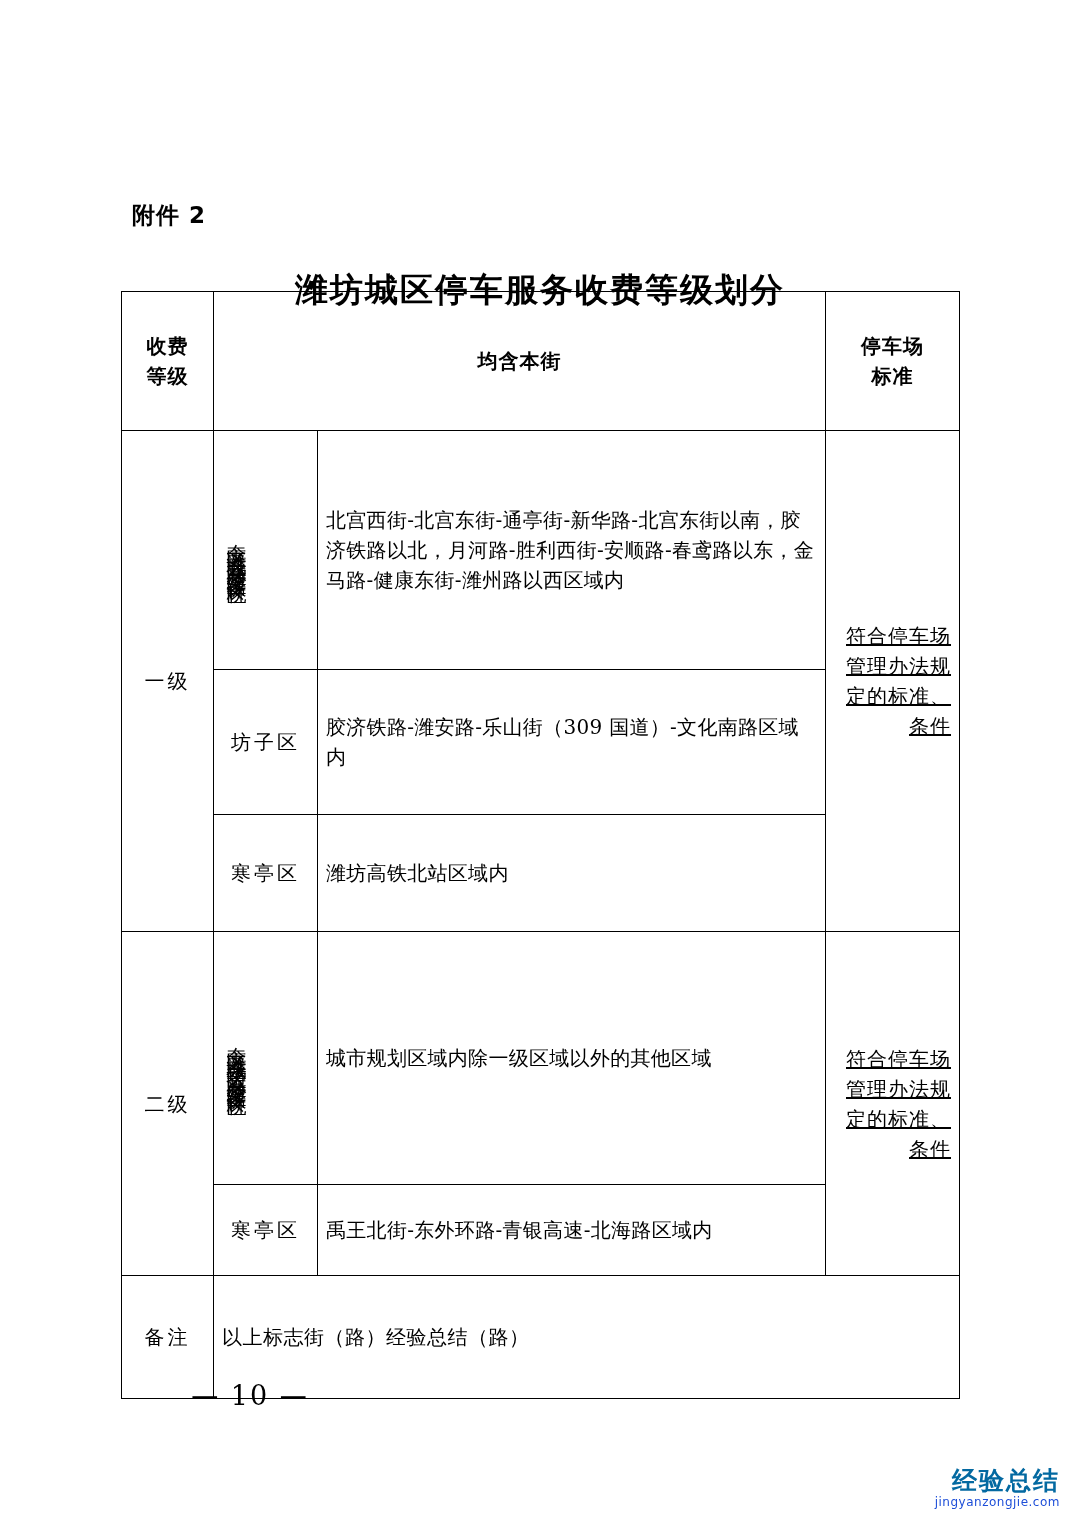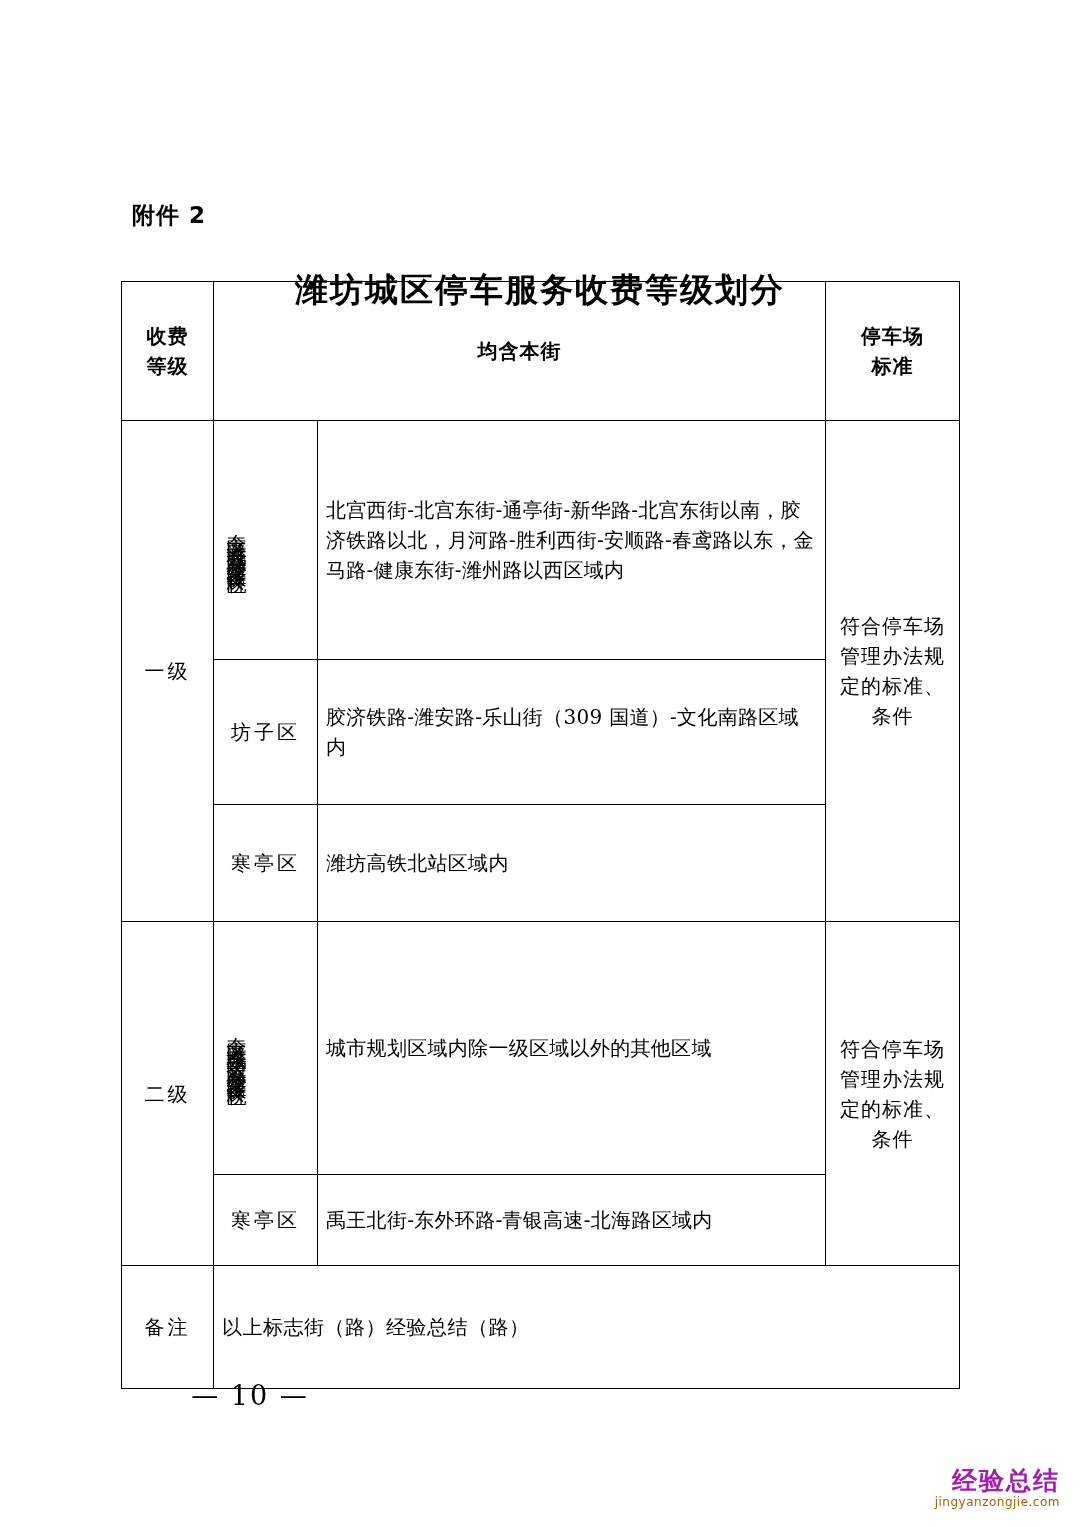--- a/index.html
+++ b/index.html
@@ -38,21 +38,21 @@
     text-align: center;
     font-family: "DejaVu Serif", "Liberation Serif", serif;
     font-weight: bold;
     font-size: 33px;
     letter-spacing: 2px;
     margin-top: 28px;
   }
   table.main-table {
     position: absolute;
     left: 121px;
-    top: 281px;
+    top: 291px;
     width: 838px;
     border-collapse: collapse;
     table-layout: fixed;
   }
   table.main-table td {
     border: 1.5px solid #000000;
     font-size: 20px;
     line-height: 1.5;
     padding: 6px 8px;
     vertical-align: middle;
@@ -87,25 +87,26 @@
   .level-cell .stack span { display: block; }
   .vertical-text .stack span { display: block; }
   .area-cell {
     text-align: left;
     line-height: 1.55;
     letter-spacing: 0.3px;
     padding: 10px 10px;
     margin-top: 44px;
   }
   .std-cell {
-    text-align: center;
+    text-align: right;
     line-height: 1.6;
     letter-spacing: 1px;
     padding: 10px 8px;
     font-size: 20px;
+    text-decoration: underline;
   }
   .remark-label {
     text-align: center;
     letter-spacing: 3px;
     font-size: 21px;
   }
   .remark-body {
     text-align: left;
     letter-spacing: 0.5px;
     font-size: 20px;
@@ -125,28 +126,28 @@
     position: absolute;
     right: 20px;
     bottom: 18px;
     text-align: right;
     line-height: 1.1;
   }
   .watermark .wm-main {
     font-family: "DejaVu Sans", "Liberation Sans", sans-serif;
     font-weight: bold;
     font-size: 25px;
-    color: #a21caf;
+    color: #0369a1;
     letter-spacing: 2px;
     display: block;
   }
   .watermark .wm-sub {
     font-family: "DejaVu Sans", "Liberation Sans", sans-serif;
     font-size: 12px;
-    color: #a16207;
+    color: #1d4ed8;
     letter-spacing: 0.5px;
     display: block;
     margin-top: 1px;
   }
 </style>
 </head>
 <body>
 
 <div class="page">
 

